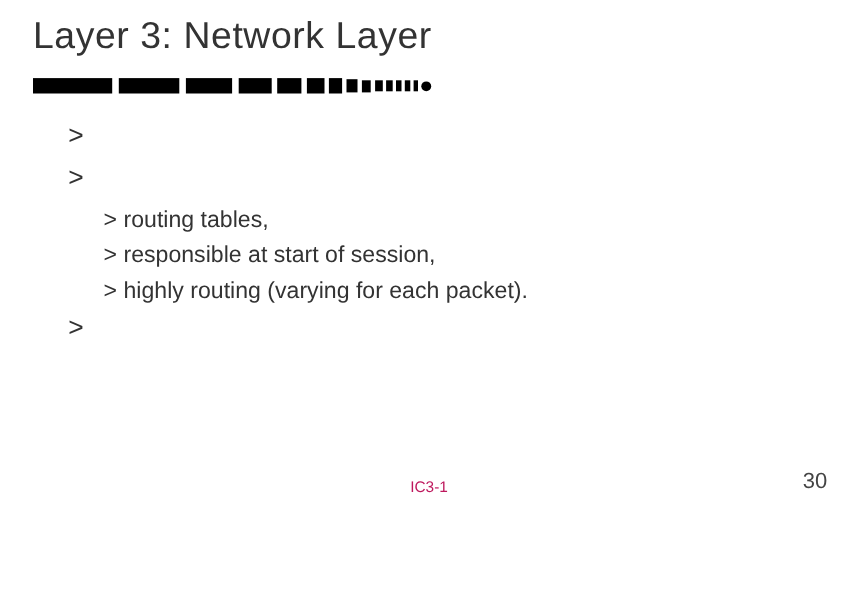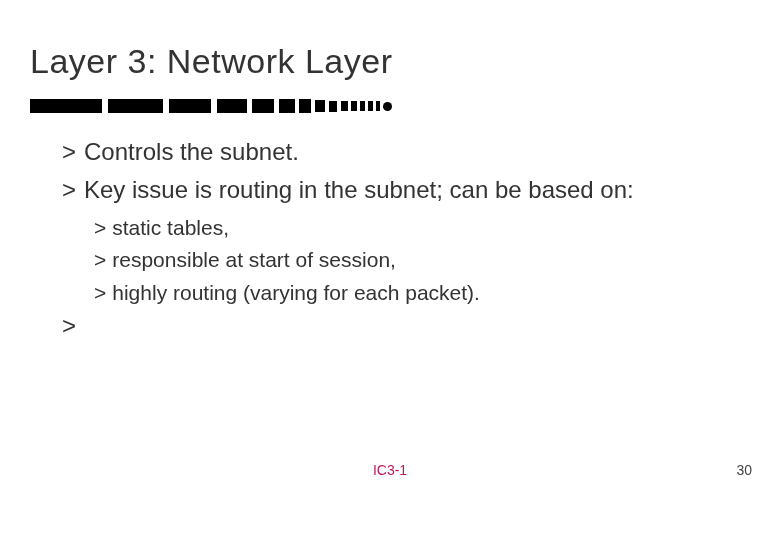--- a/index.html
+++ b/index.html
@@ -10,21 +10,20 @@
     background: #fff;
     font-family: Verdana, Tahoma, Geneva, sans-serif;
     color: #333;
     overflow: hidden;
   }
   .slide {
     position: relative;
     width: 780px;
     height: 472px;
     box-sizing: border-box;
-    margin-top: 28px;
   }
   .title {
     position: absolute;
     left: 30px;
     top: 14px;
     font-size: 34px;
     font-weight: 400;
     letter-spacing: 0.5px;
   }
   .ornament {
@@ -85,21 +84,21 @@
     left: 0;
     right: 0;
     text-align: center;
     font-size: 14px;
     color: #be185d;
   }
   .footer-right {
     position: absolute;
     bottom: 22px;
     right: 28px;
-    font-size: 14px;
+    font-size: 20px;
     color: #444;
   }
 </style>
 </head>
 <body>
 
 <div class="slide">
 
   <div class="title">Layer 3:  Network Layer</div>
 
@@ -130,29 +129,27 @@
     <div class="orn-gap" style="width:3px"></div>
     <div class="orn-thick" style="width:5px;height:10px"></div>
     <div class="orn-gap" style="width:3px"></div>
     <div class="orn-thick" style="width:4px;height:10px"></div>
     <div class="orn-dot"></div>
   </div>
 
   <div class="content">
     <div class="bullet-l1">
       <span class="marker">&gt;</span>
-      <span>Controls the subnet.</span>
     </div>
     <div class="bullet-l1">
       <span class="marker">&gt;</span>
-      <span>Key issue is routing in the subnet; can be based on:</span>
     </div>
     <div class="bullet-l2">
       <span class="marker">&gt;</span>
-      <span>static tables,</span>
+      <span>routing tables,</span>
     </div>
     <div class="bullet-l2">
       <span class="marker">&gt;</span>
       <span>responsible at start of session,</span>
     </div>
     <div class="bullet-l2">
       <span class="marker">&gt;</span>
       <span>highly routing (varying for each packet).</span>
     </div>
     <div class="bullet-l1">

